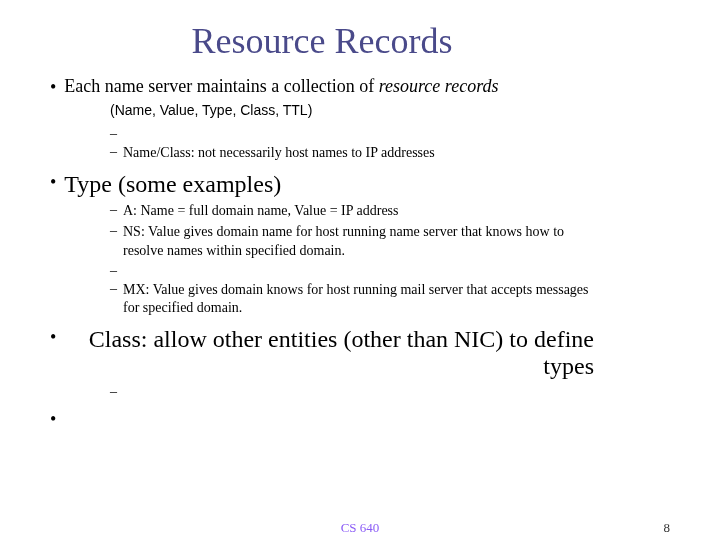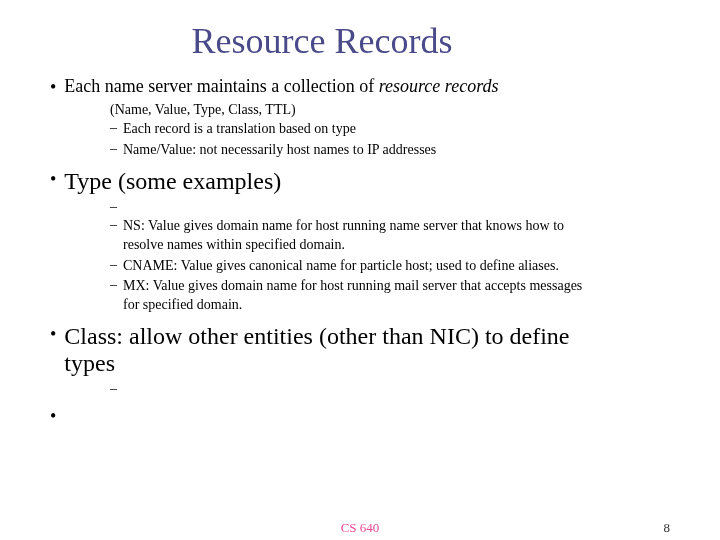--- a/index.html
+++ b/index.html
@@ -50,24 +50,24 @@
     .bullet-text-large {
       font-size: 18px;
       text-align: right;
     }
 
     .italic {
       font-style: italic;
     }
 
     .code-line {
-      font-family: Liberation Serif, serif;
+      font-family: Liberation Sans, sans-serif;
       font-size: 14px;
       margin-left: 60px;
-      margin-bottom: 2px;
+      margin-bottom: 8px;
     }
 
     .sub-bullet {
       display: flex;
       align-items: flex-start;
       margin-left: 60px;
       margin-bottom: 2px;
     }
 
     .sub-dash {
@@ -76,35 +76,36 @@
       flex-shrink: 0;
     }
 
     .sub-text {
       font-size: 14px;
       line-height: 1.35;
     }
 
     .bullet-text-medium {
       font-size: 24px;
+      text-align: right;
     }
 
     .footer {
       position: absolute;
       bottom: 12px;
       left: 0;
       right: 0;
       display: flex;
       justify-content: center;
       align-items: center;
     }
 
     .footer-course {
       font-size: 13px;
-      color: #ec4899;
+      color: #8b5cf6;
       position: absolute;
       left: 50%;
       transform: translateX(-50%);
     }
 
     .footer-page {
       font-size: 13px;
       color: #333;
       position: absolute;
       right: 50px;
@@ -124,47 +125,46 @@
   <div class="section section-gap">
     <div class="bullet-main">
       <span class="bullet-dot">•</span>
       <span class="bullet-text-large">
         Each name server maintains a collection of <span class="italic">resource records</span>
       </span>
     </div>
     <div class="code-line">(Name, Value, Type, Class, TTL)</div>
     <div class="sub-bullet">
       <span class="sub-dash">–</span>
-      <span class="sub-text">Each record is a translation based on type</span>
     </div>
     <div class="sub-bullet">
       <span class="sub-dash">–</span>
-      <span class="sub-text">Name/Value: not necessarily host names to IP addresses</span>
+      <span class="sub-text">Name/Class: not necessarily host names to IP addresses</span>
     </div>
   </div>
 
   <div class="section section-gap">
     <div class="bullet-main">
       <span class="bullet-dot">•</span>
       <span class="bullet-text-medium">Type (some examples)</span>
     </div>
     <div class="sub-bullet">
       <span class="sub-dash">–</span>
+      <span class="sub-text">A:  Name = full domain name, Value = IP address</span>
     </div>
     <div class="sub-bullet">
       <span class="sub-dash">–</span>
       <span class="sub-text">NS: Value gives domain name for host running name server that knows how to resolve names within specified domain.</span>
     </div>
     <div class="sub-bullet">
       <span class="sub-dash">–</span>
-      <span class="sub-text">CNAME: Value gives canonical name for particle host; used to define aliases.</span>
     </div>
     <div class="sub-bullet">
       <span class="sub-dash">–</span>
-      <span class="sub-text">MX: Value gives domain name for host running mail server that accepts messages for specified domain.</span>
+      <span class="sub-text">MX: Value gives domain knows for host running mail server that accepts messages for specified domain.</span>
     </div>
   </div>
 
   <div class="section section-gap">
     <div class="bullet-main">
       <span class="bullet-dot">•</span>
       <span class="bullet-text-medium">Class: allow other entities (other than NIC) to define types</span>
     </div>
     <div class="sub-bullet">
       <span class="sub-dash">–</span>

